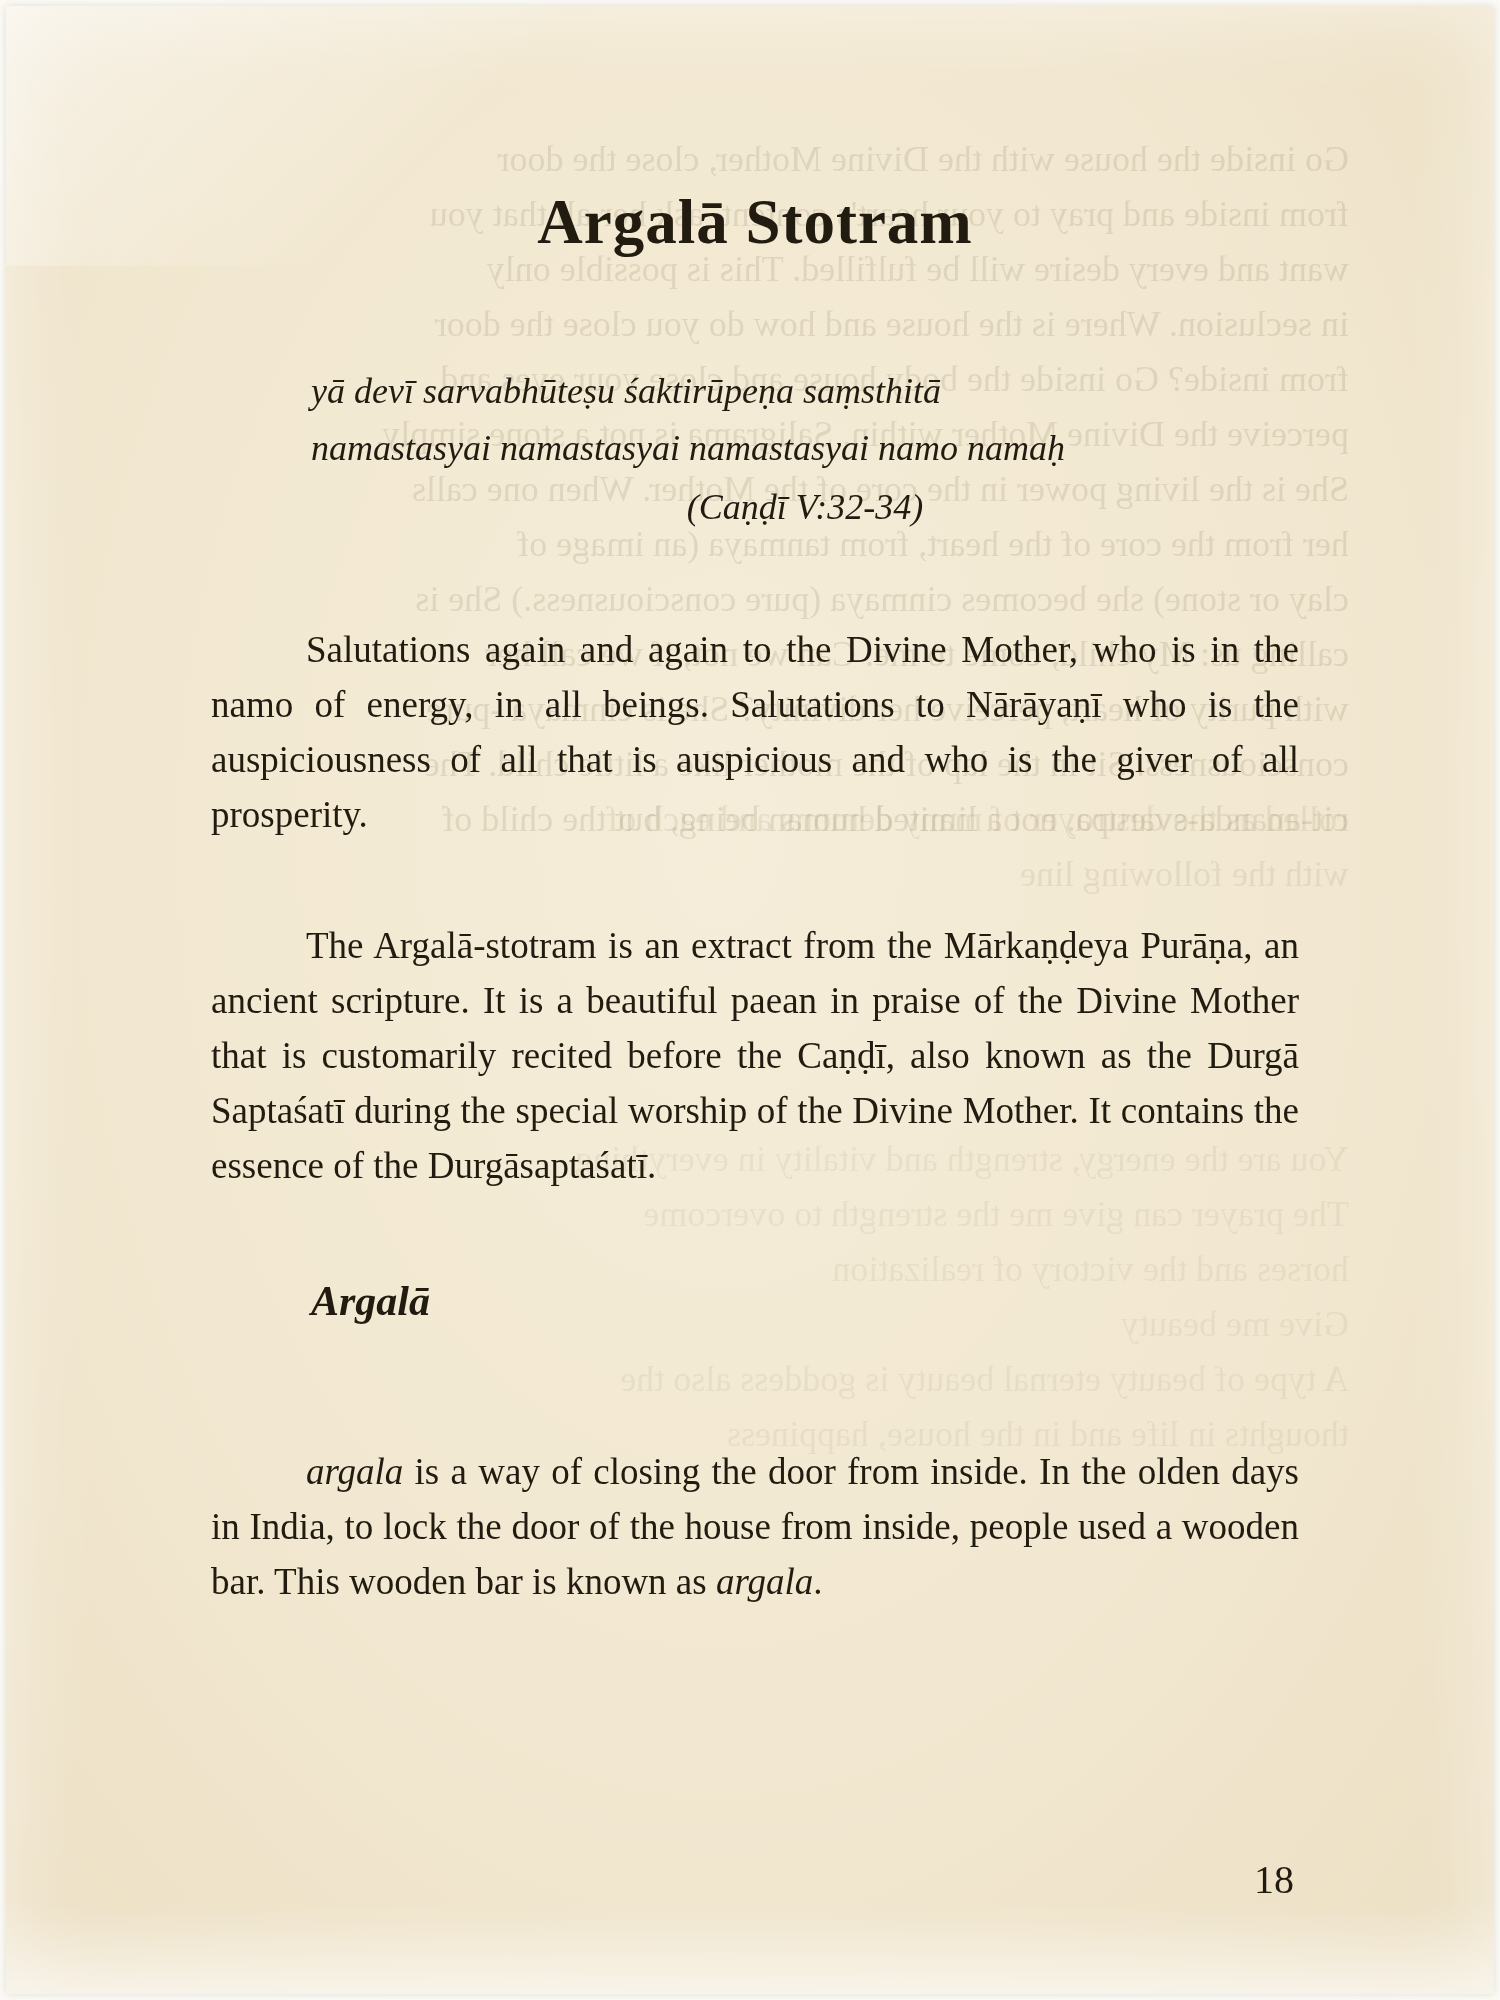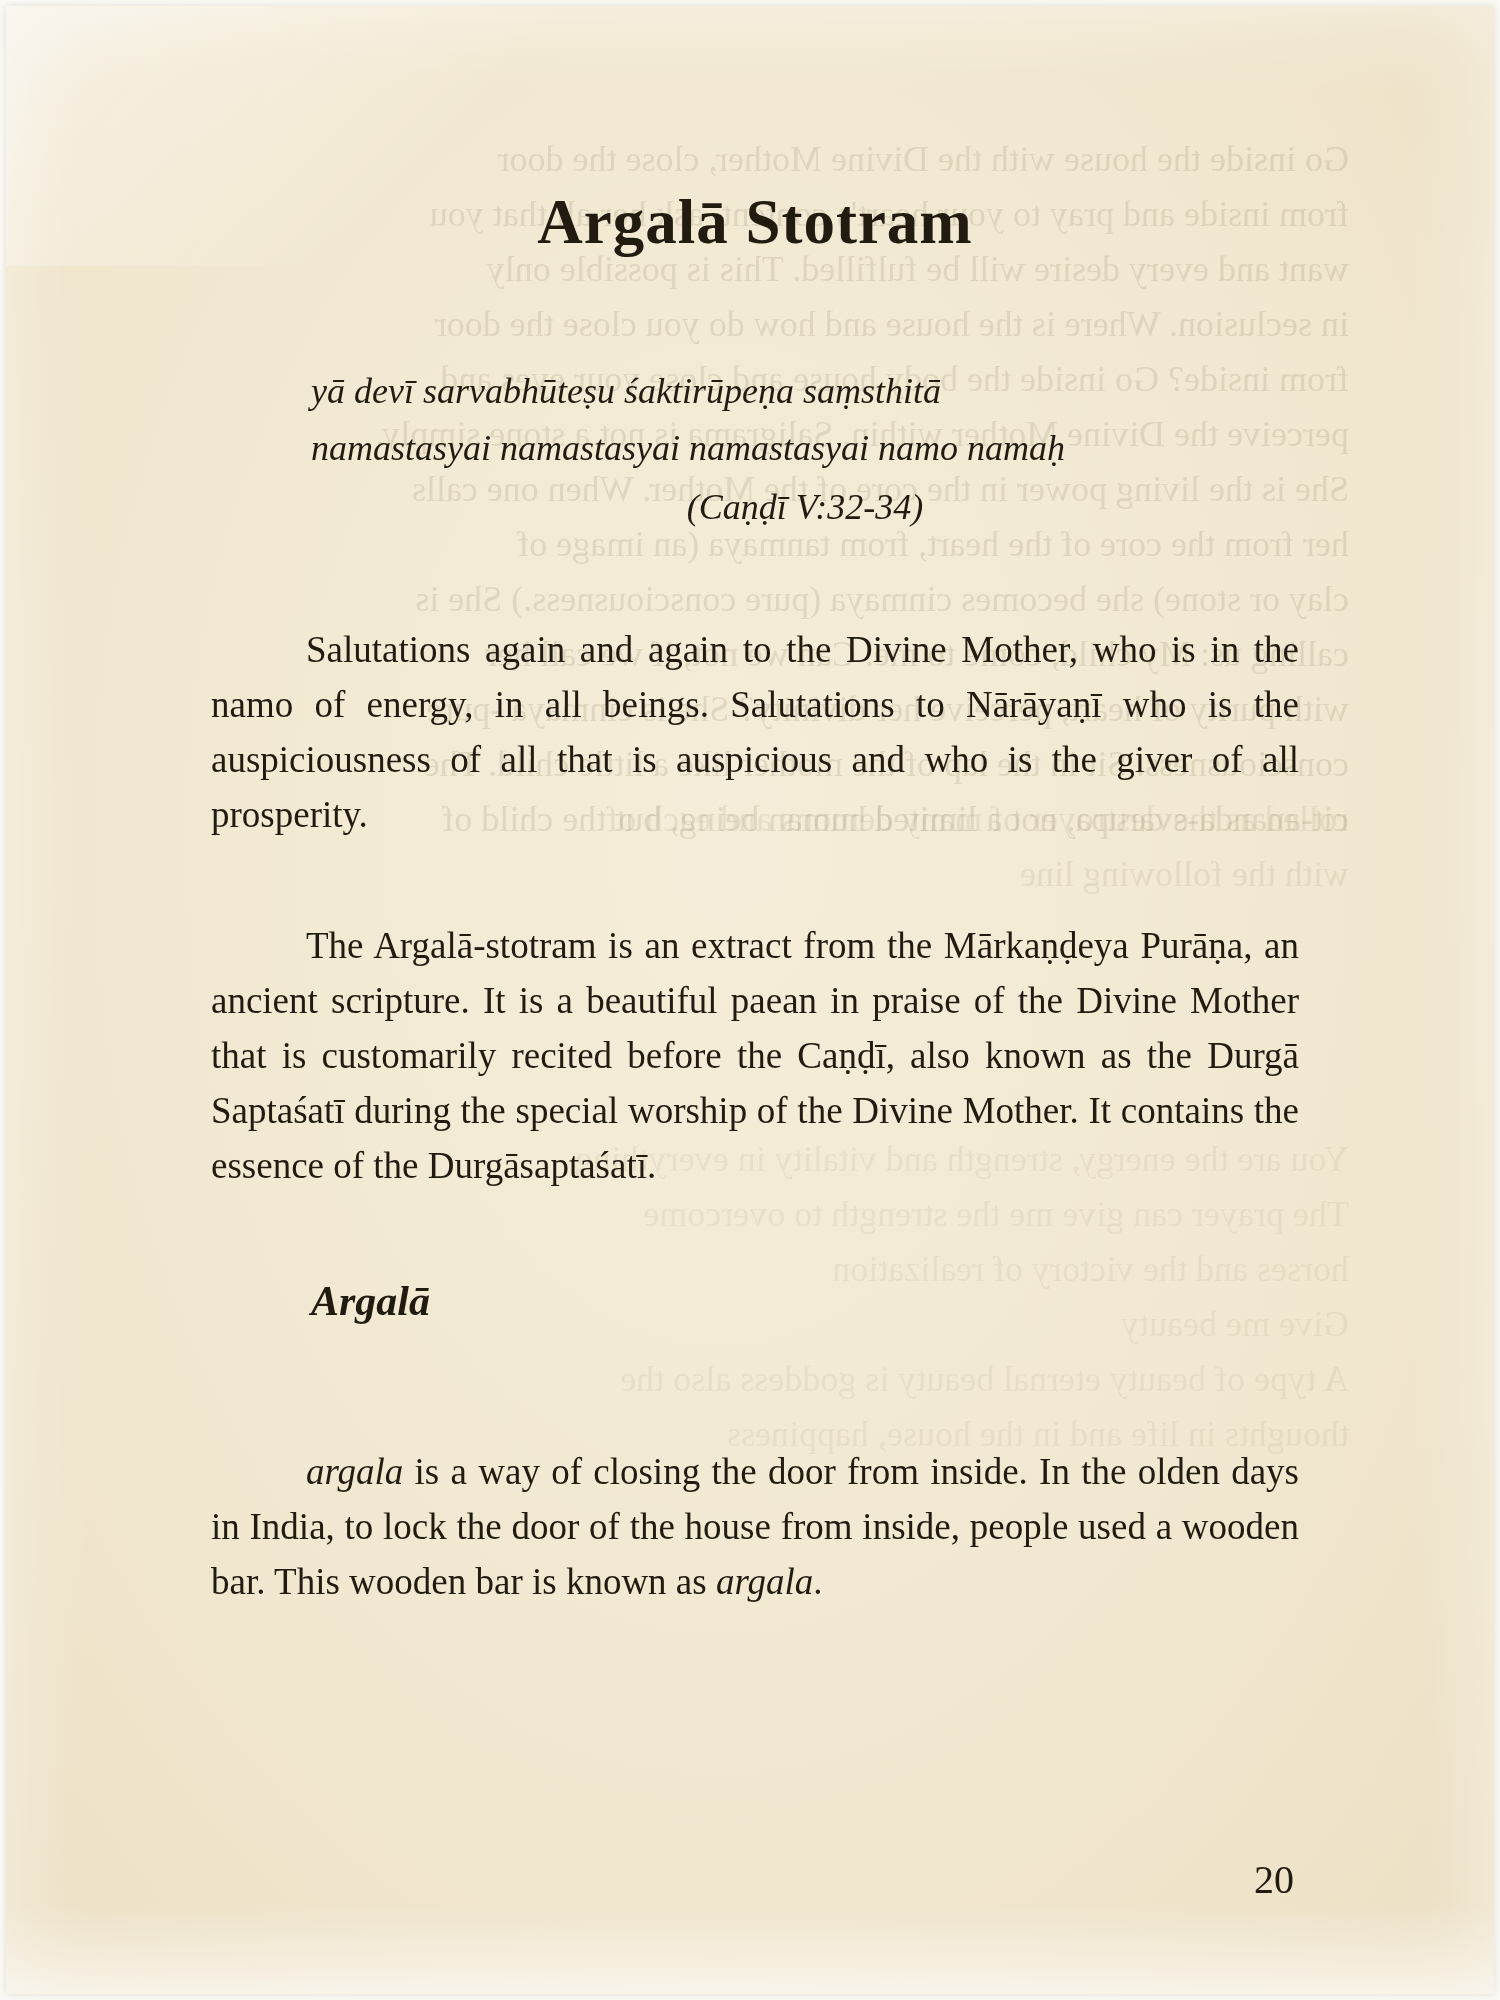--- a/index.html
+++ b/index.html
@@ -117,14 +117,14 @@
     <p class="para para-1">Salutations again and again to the Divine Mother, who is in the namo of energy, in all beings. Salutations to Nārāyaṇī who is the auspiciousness of all that is auspicious and who is the giver of all prosperity.</p>
 
     <p class="para para-2">The Argalā-stotram is an extract from the Mārkaṇḍeya Purāṇa, an ancient scripture. It is a beautiful paean in praise of the Divine Mother that is customarily recited before the Caṇḍī, also known as the Durgā Saptaśatī during the special worship of the Divine Mother. It contains the essence of the Durgāsaptaśatī.</p>
 
     <h2 class="section-heading">Argalā</h2>
 
     <p class="para para-3"><span class="it">argala</span><span> is a way of closing the door from inside. In the olden days in India, to lock the door of the house from inside, people used a wooden bar. This wooden bar is known as </span><span class="it">argala</span><span>.</span></p>
 
   </div>
 
-  <div class="page-number">20</div>
+  <div class="page-number">18</div>
 </div>
 
 </body></html>

